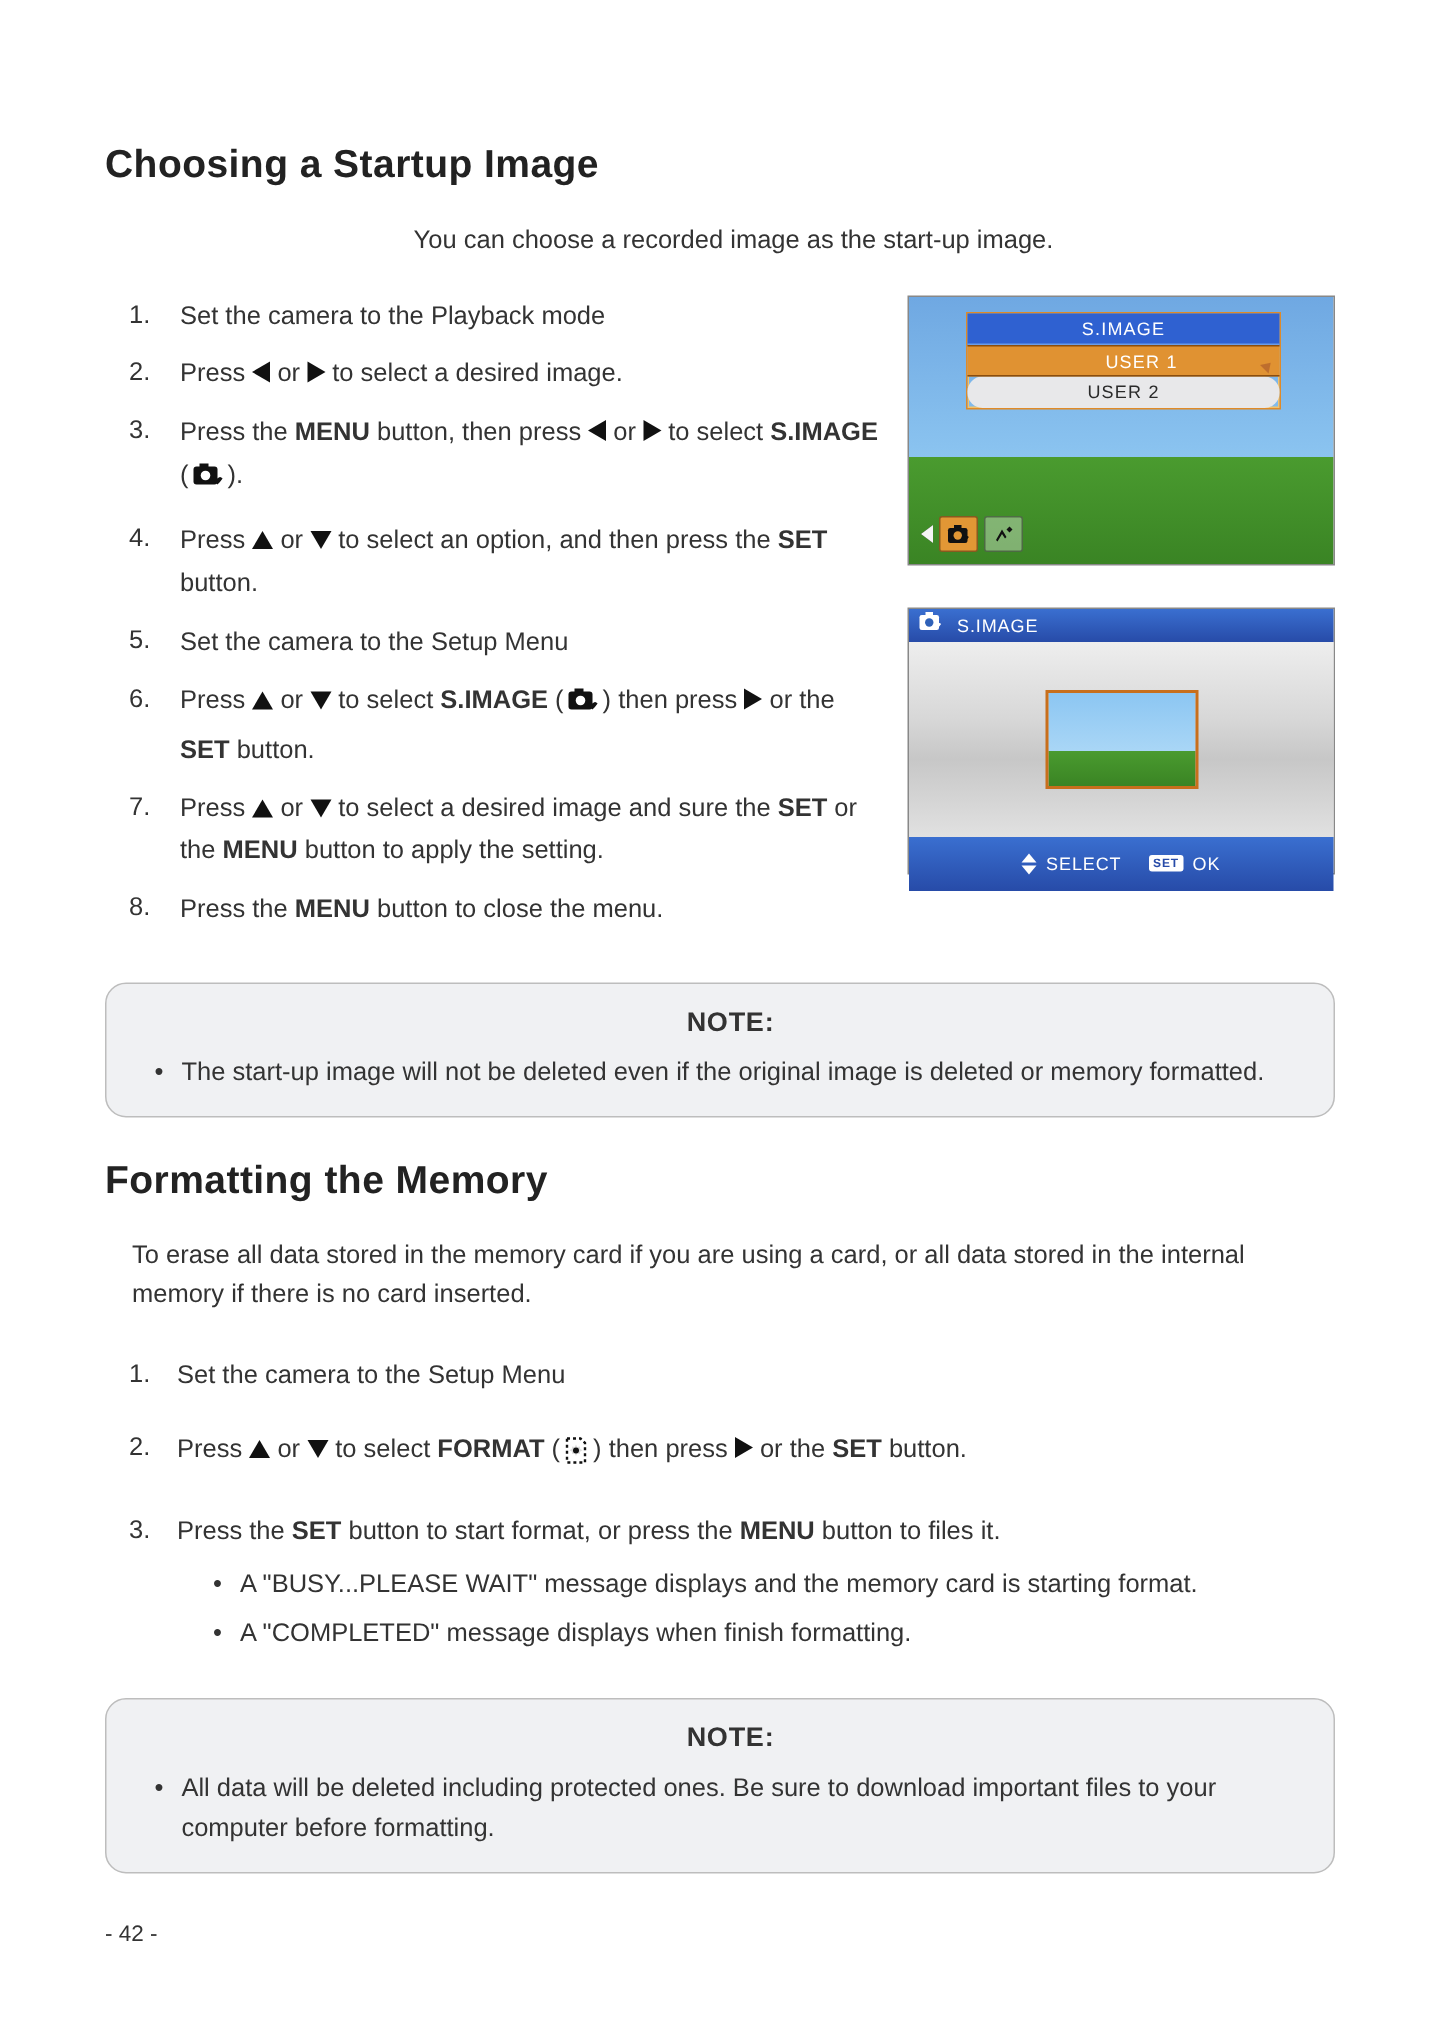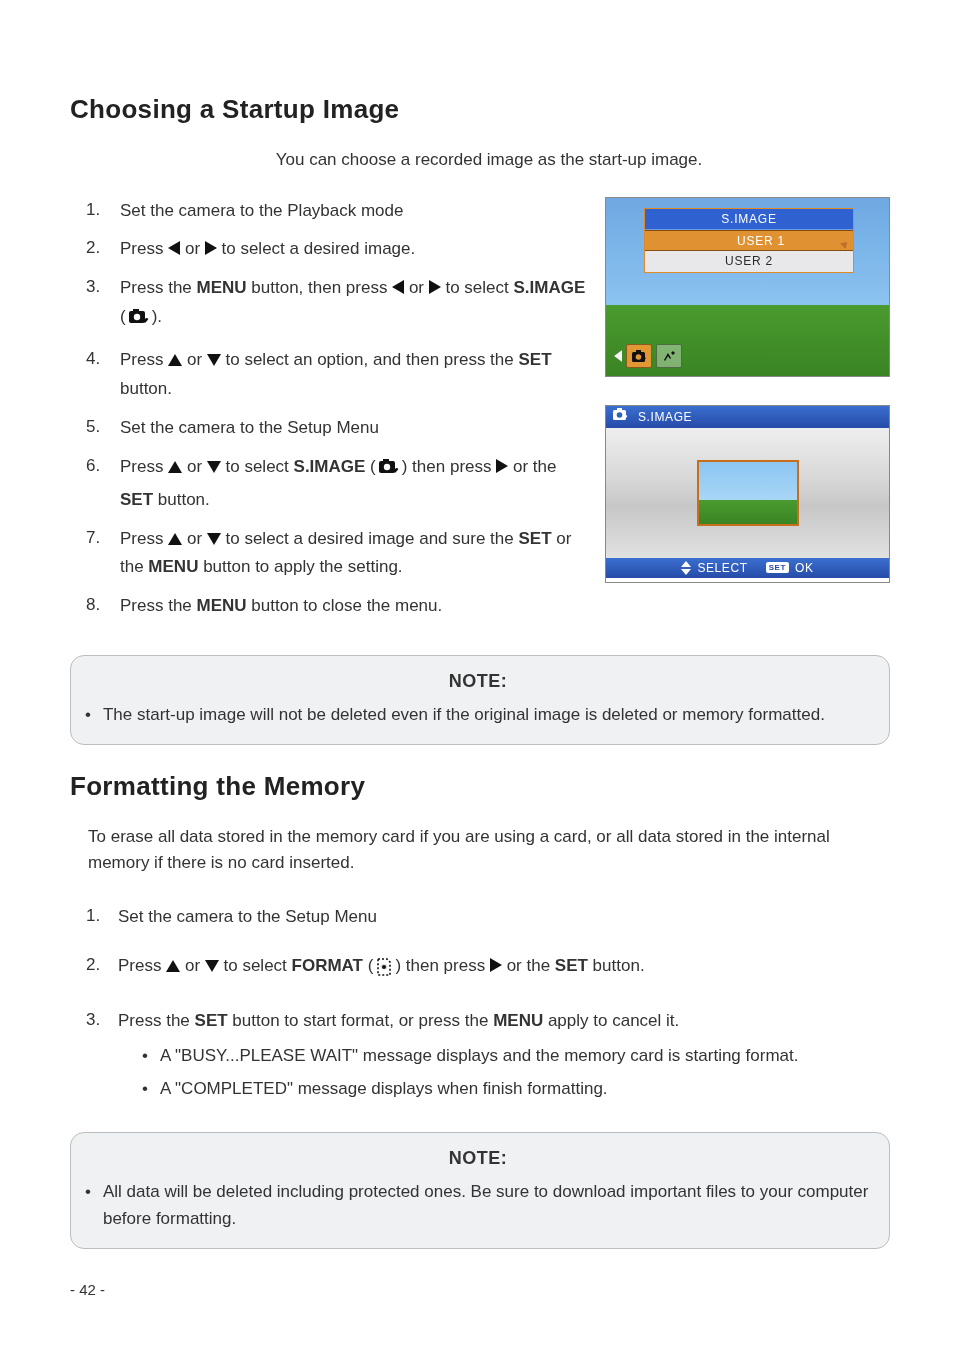--- a/index.html
+++ b/index.html
@@ -43,21 +43,21 @@
     .tri.right { border-top: 7px solid transparent; border-bottom: 7px solid transparent; border-left: 12px solid #111; }
     .tri.up { border-left: 7px solid transparent; border-right: 7px solid transparent; border-bottom: 12px solid #111; }
     .tri.down { border-left: 7px solid transparent; border-right: 7px solid transparent; border-top: 12px solid #111; }
     .icon-simage-inline { display: inline-block; vertical-align: -4px; margin: 0 2px; }
     .icon-format-inline { display: inline-block; vertical-align: -6px; margin: 0 1px; }
 
     .note-box {
       border: 1px solid #bdbdbd;
       border-radius: 14px;
       background: #f0f1f3;
-      padding: 12px 18px 16px 14px;
+      padding: 12px 18px 16px 32px;
       margin-top: 24px;
       margin-bottom: 18px;
     }
     .note-box h4 {
       text-align: center;
       font-size: 18px;
       font-weight: bold;
       margin-bottom: 6px;
       letter-spacing: 0.5px;
     }
@@ -96,21 +96,21 @@
     .s1-item.sel { background: #e09232; color: #fff; position: relative; border-top: 1px solid #8a4d0e; border-bottom: 1px solid #8a4d0e; padding-left: 24px; }
     .s1-item.sel::after {
       content: ""; position: absolute; right: 4px; bottom: 3px;
       width: 0; height: 0;
       border-left: 4px solid transparent;
       border-right: 4px solid transparent;
       border-bottom: 6px solid #a6572a;
       transform: rotate(45deg);
       opacity: .6;
     }
-    .s1-item.plain { background: #e8e8ea; color: #2a2a2a; }
+    .s1-item.plain { background: #e8e8ea; color: #2a2a2a; border-radius: 10px; }
     .s1-tabstrip {
       position: absolute;
       left: 8px; bottom: 8px;
       display: flex; align-items: center; gap: 4px;
     }
     .s1-arrow {
       width: 0; height: 0;
       border-top: 6px solid transparent;
       border-bottom: 6px solid transparent;
       border-right: 8px solid #f5f5f5;
@@ -137,21 +137,21 @@
       background: linear-gradient(#eeeeee, #d7d7d7 40%, #c7c7c7 60%, #e1e1e1);
       height: 130px;
       display: flex; align-items: center; justify-content: center;
     }
     .s2-thumb {
       width: 102px; height: 66px;
       border: 2px solid #c86f1c;
       background: linear-gradient(#8cc6f2 0%, #a9d6f6 62%, #4a9b2f 62%, #3a8424 100%);
     }
     .s2-footer {
-      height: 20px;
+      height: 36px;
       background: linear-gradient(#3a6fd0, #274ba8);
       display: flex; align-items: center; justify-content: center; gap: 18px;
       color: #fff; font-size: 12px; letter-spacing: 0.6px;
     }
     .s2-footer .grp { display: flex; align-items: center; gap: 6px; }
     .s2-updown {
       width: 10px; height: 14px; position: relative;
     }
     .s2-updown::before, .s2-updown::after {
       content: ""; position: absolute; left: 0; width: 0; height: 0;
@@ -352,21 +352,21 @@
               <path d="M4 0 l.8 1.6 1.7-.3 .3 1.7 1.6.8 -1.6.8 -.3 1.7 -1.7-.3 -.8 1.6 -.8-1.6 -1.7.3 -.3-1.7 -1.6-.8 1.6-.8 .3-1.7 1.7.3 z" fill="#111" opacity=".15"></path>
             </g>
           </svg></span><span>) then press </span>
       <span class="tri right"></span>
       <span> or the </span><span class="bold">SET</span><span> button.</span>
     </span>
   </div>
   <div class="fs-row">
     <span class="fs-num">3.</span>
     <span class="fs-body">
-      <span>Press the </span><span class="bold">SET</span><span> button to start format, or press the </span><span class="bold">MENU</span><span> apply to cancel it.</span>
+      <span>Press the </span><span class="bold">SET</span><span> button to start format, or press the </span><span class="bold">MENU</span><span> button to files it.</span>
       <ul class="sub-bullets">
         <li>
             <span class="bullet">•</span>
             <span>A "BUSY...PLEASE WAIT" message displays and the memory card is starting format.</span>
           </li>
         <li>
             <span class="bullet">•</span>
             <span>A "COMPLETED" message displays when finish formatting.</span>
           </li>
       </ul>

